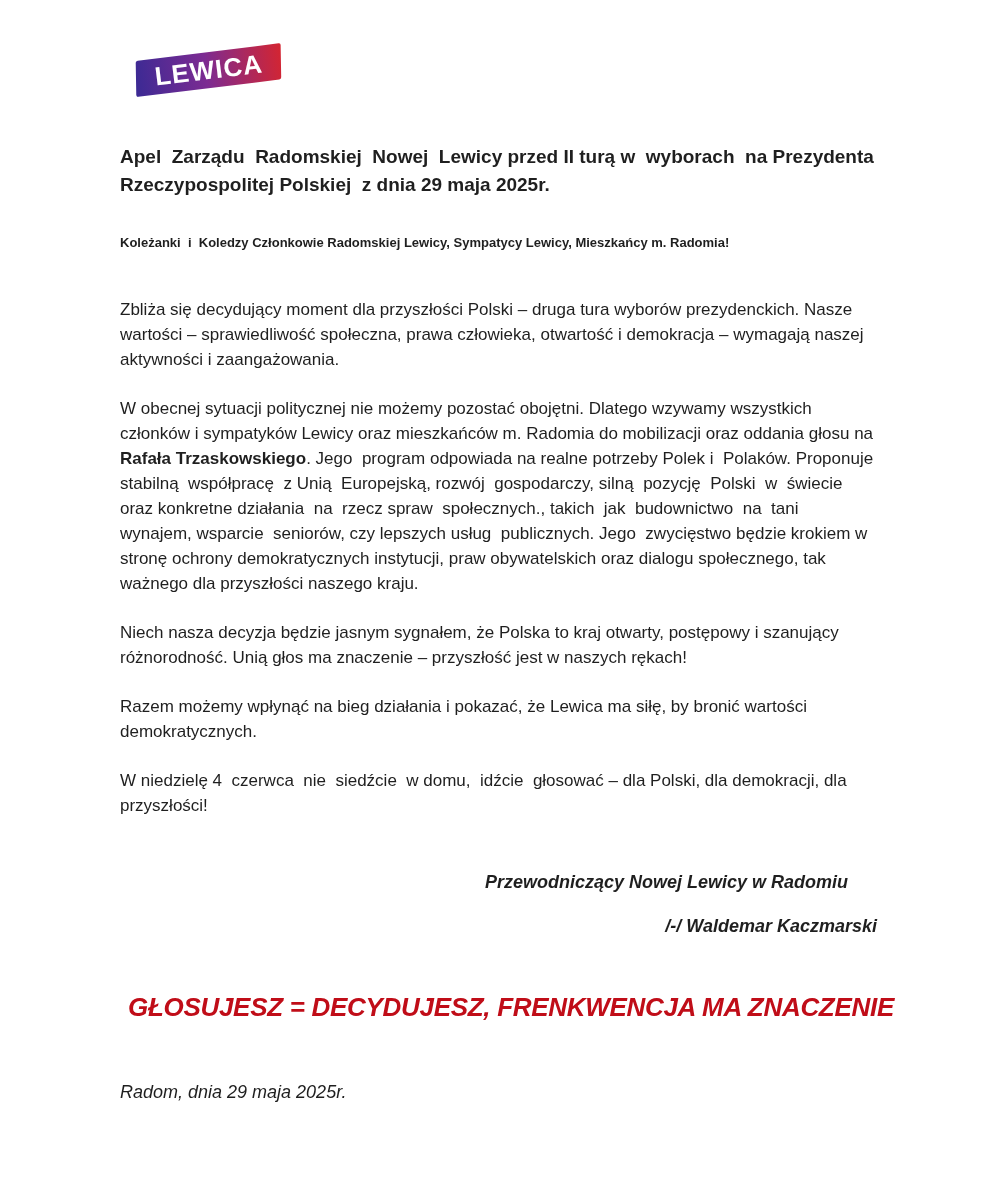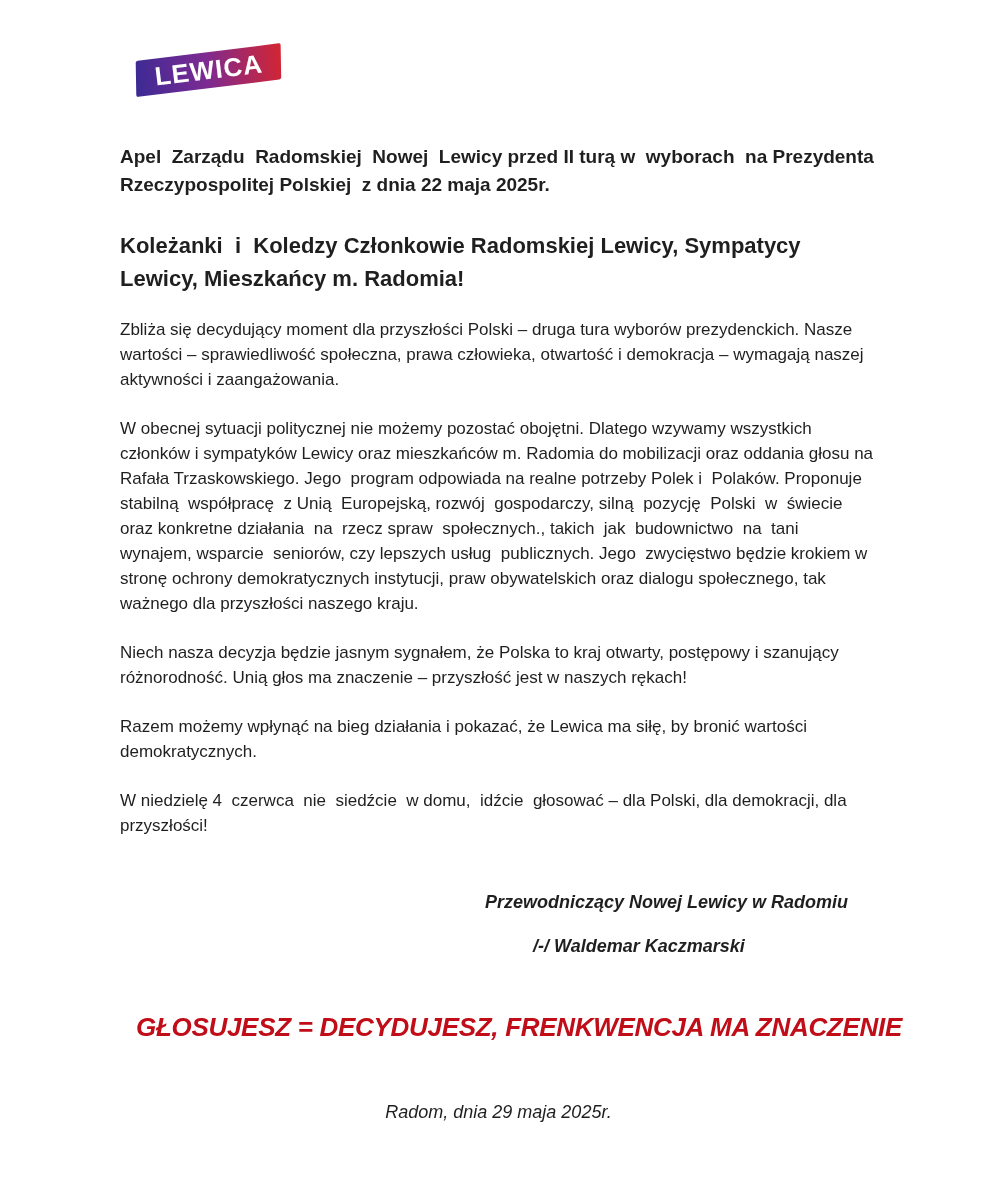--- a/index.html
+++ b/index.html
@@ -43,89 +43,89 @@
   
   .heading {
     margin: 46px 0 0 0;
     font-size: 19px;
     line-height: 28px;
     font-weight: 700;
     white-space: pre-wrap;
   }
   .salutation {
     margin: 30px 0 0 0;
-    font-size: 22px;
-    line-height: 33px;
+    font-size: 13px;
+    line-height: 28px;
     font-weight: 700;
     white-space: pre-wrap;
   }
   .body-par {
     margin: 24px 0 0 0;
     font-size: 17px;
     line-height: 25px;
     font-weight: 400;
     white-space: pre-wrap;
   }
   .body-par.first {
-    margin-top: 22px;
+    margin-top: 40px;
   }
   .body-par strong {
-    font-weight: 400;
+    font-weight: 700;
   }
   
   .signature {
     margin-top: 52px;
   }
   .sig-role {
     margin: 0 0 0 365px;
     font-size: 18px;
     line-height: 24px;
     font-weight: 700;
     font-style: italic;
     white-space: nowrap;
   }
   .sig-name {
     margin: 20px 0 0 413px;
     font-size: 18px;
     line-height: 24px;
     font-weight: 700;
     font-style: italic;
     white-space: nowrap;
+    text-align: right;
   }
   
   .slogan {
-    margin: 54px 0 0 16px;
+    margin: 54px 0 0 8px;
     font-size: 26px;
     line-height: 30px;
     font-weight: 700;
     font-style: italic;
     color: #c00d18;
     white-space: nowrap;
     letter-spacing: -0.3px;
   }
   
   .dateline {
     margin: 58px 0 0 0;
     font-size: 18px;
     line-height: 24px;
     font-style: italic;
     font-weight: 400;
-    text-align: center;
   }
 </style>
 </head>
 <body>
 
 <div class="page">
 
   <div class="logo">
     <span class="logo-text">LEWICA</span>
   </div>
 
-  <h1 class="heading">Apel  Zarządu  Radomskiej  Nowej  Lewicy przed II turą w  wyborach  na Prezydenta  Rzeczypospolitej Polskiej  z dnia 22 maja 2025r.</h1>
+  <h1 class="heading">Apel  Zarządu  Radomskiej  Nowej  Lewicy przed II turą w  wyborach  na Prezydenta  Rzeczypospolitej Polskiej  z dnia 29 maja 2025r.</h1>
 
   <p class="salutation">Koleżanki  i  Koledzy Członkowie Radomskiej Lewicy, Sympatycy Lewicy, Mieszkańcy m. Radomia!</p>
 
   <p class="body-par first">Zbliża się decydujący moment dla przyszłości Polski – druga tura wyborów prezydenckich. Nasze wartości – sprawiedliwość społeczna, prawa człowieka, otwartość i demokracja – wymagają naszej aktywności i zaangażowania.</p>
 
   <p class="body-par"><span>W obecnej sytuacji politycznej nie możemy pozostać obojętni. Dlatego wzywamy wszystkich członków i sympatyków Lewicy oraz mieszkańców m. Radomia do mobilizacji oraz oddania głosu na </span><strong>Rafała Trzaskowskiego</strong><span>. Jego  program odpowiada na realne potrzeby Polek i  Polaków. Proponuje stabilną  współpracę  z Unią  Europejską, rozwój  gospodarczy, silną  pozycję  Polski  w  świecie oraz konkretne działania  na  rzecz spraw  społecznych., takich  jak  budownictwo  na  tani  wynajem, wsparcie  seniorów, czy lepszych usług  publicznych. Jego  zwycięstwo będzie krokiem w stronę ochrony demokratycznych instytucji, praw obywatelskich oraz dialogu społecznego, tak ważnego dla przyszłości naszego kraju.</span></p>
 
   <p class="body-par">Niech nasza decyzja będzie jasnym sygnałem, że Polska to kraj otwarty, postępowy i szanujący różnorodność. Unią głos ma znaczenie – przyszłość jest w naszych rękach!</p>
 
   <p class="body-par">Razem możemy wpłynąć na bieg działania i pokazać, że Lewica ma siłę, by bronić wartości demokratycznych.</p>

